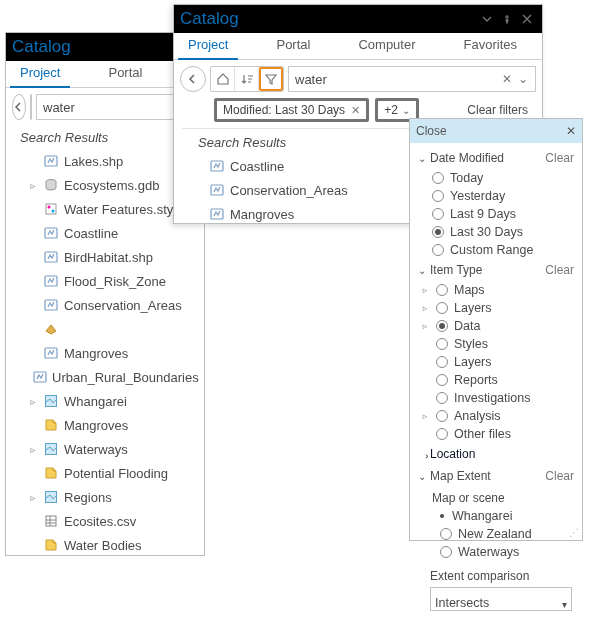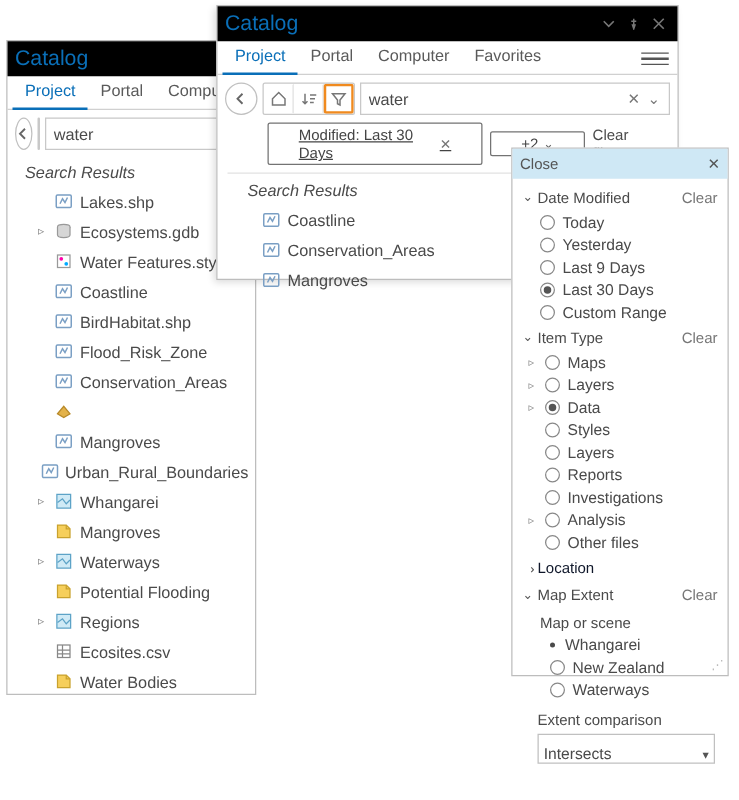--- a/index.html
+++ b/index.html
@@ -35,24 +35,25 @@
     display: inline-flex;
     align-items: center;
     justify-content: center;
     margin-left: 2px;
     color: #666;
     font-size: 12px;
     cursor: pointer;
   }
   .tabs {
     display: flex;
-    align-items: flex-start;
+    align-items: center;
     border-bottom: 1px solid #d0d0d0;
     padding: 0 4px;
     height: 26px;
+    gap: 28px;
   }
   .tab {
     padding: 4px 10px 6px;
     font-size: 13px;
     color: #5a5a5a;
     cursor: pointer;
     border-bottom: 2px solid transparent;
     margin-bottom: -1px;
   }
   .tab.active {
@@ -141,27 +142,26 @@
   .chip-row {
     display: flex;
     align-items: center;
     padding: 0px 8px 6px 40px;
     gap: 6px;
   }
   .chip {
     display: inline-flex;
     align-items: center;
     gap: 6px;
-    border: 1px solid #737373;
-    padding: 2px 24px;
+    border: 3px solid #737373;
+    padding: 2px 6px;
     border-radius: 2px;
     font-size: 12px;
     color: #444;
     cursor: default;
-    text-decoration: underline;
   }
   .chip .chip-x {
     color: #777;
     cursor: pointer;
     font-size: 11px;
   }
   .chip.dropdown {
     gap: 4px;
     cursor: pointer;
   }

